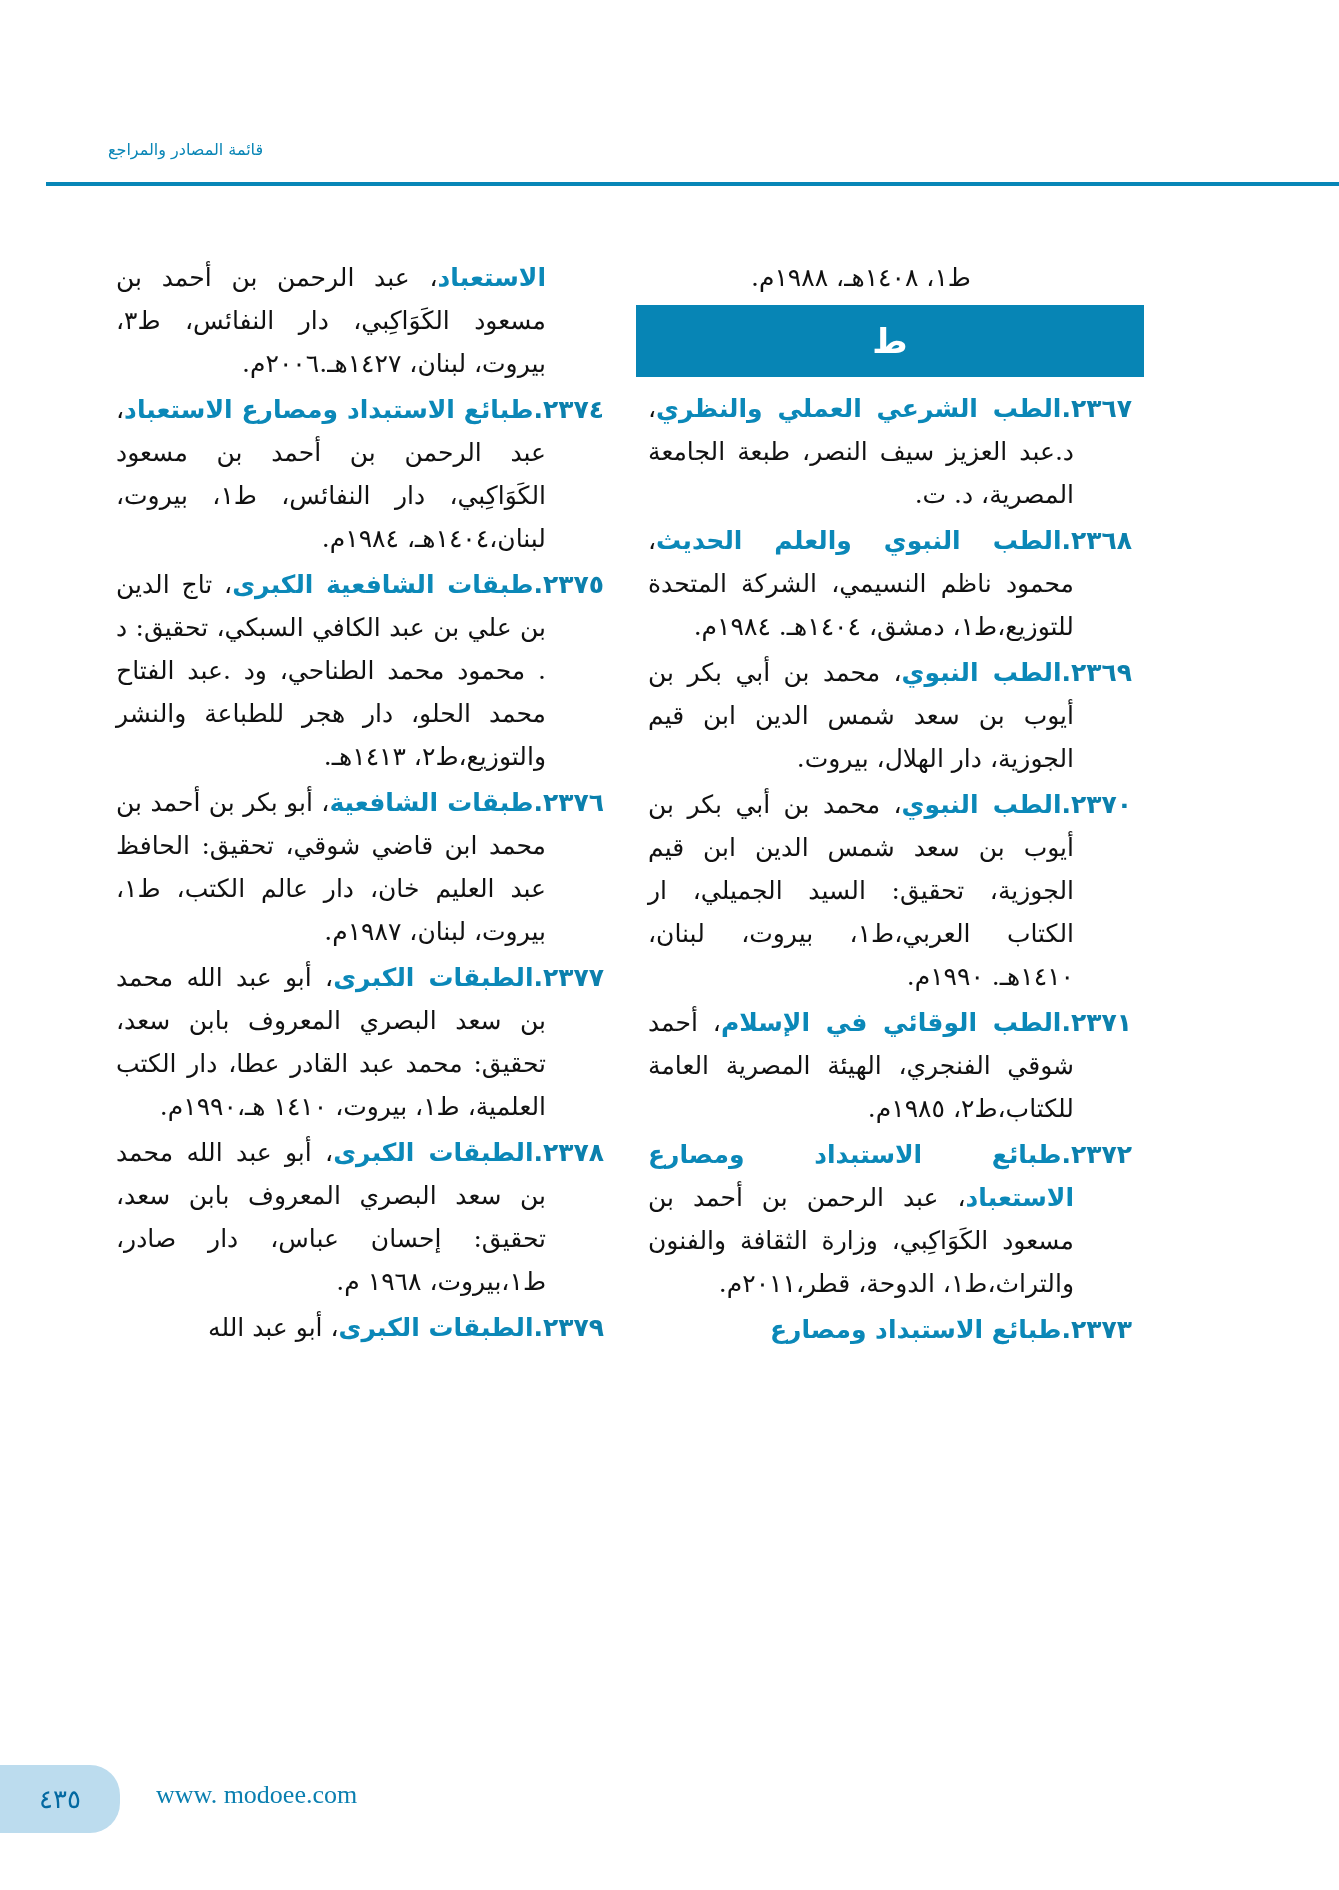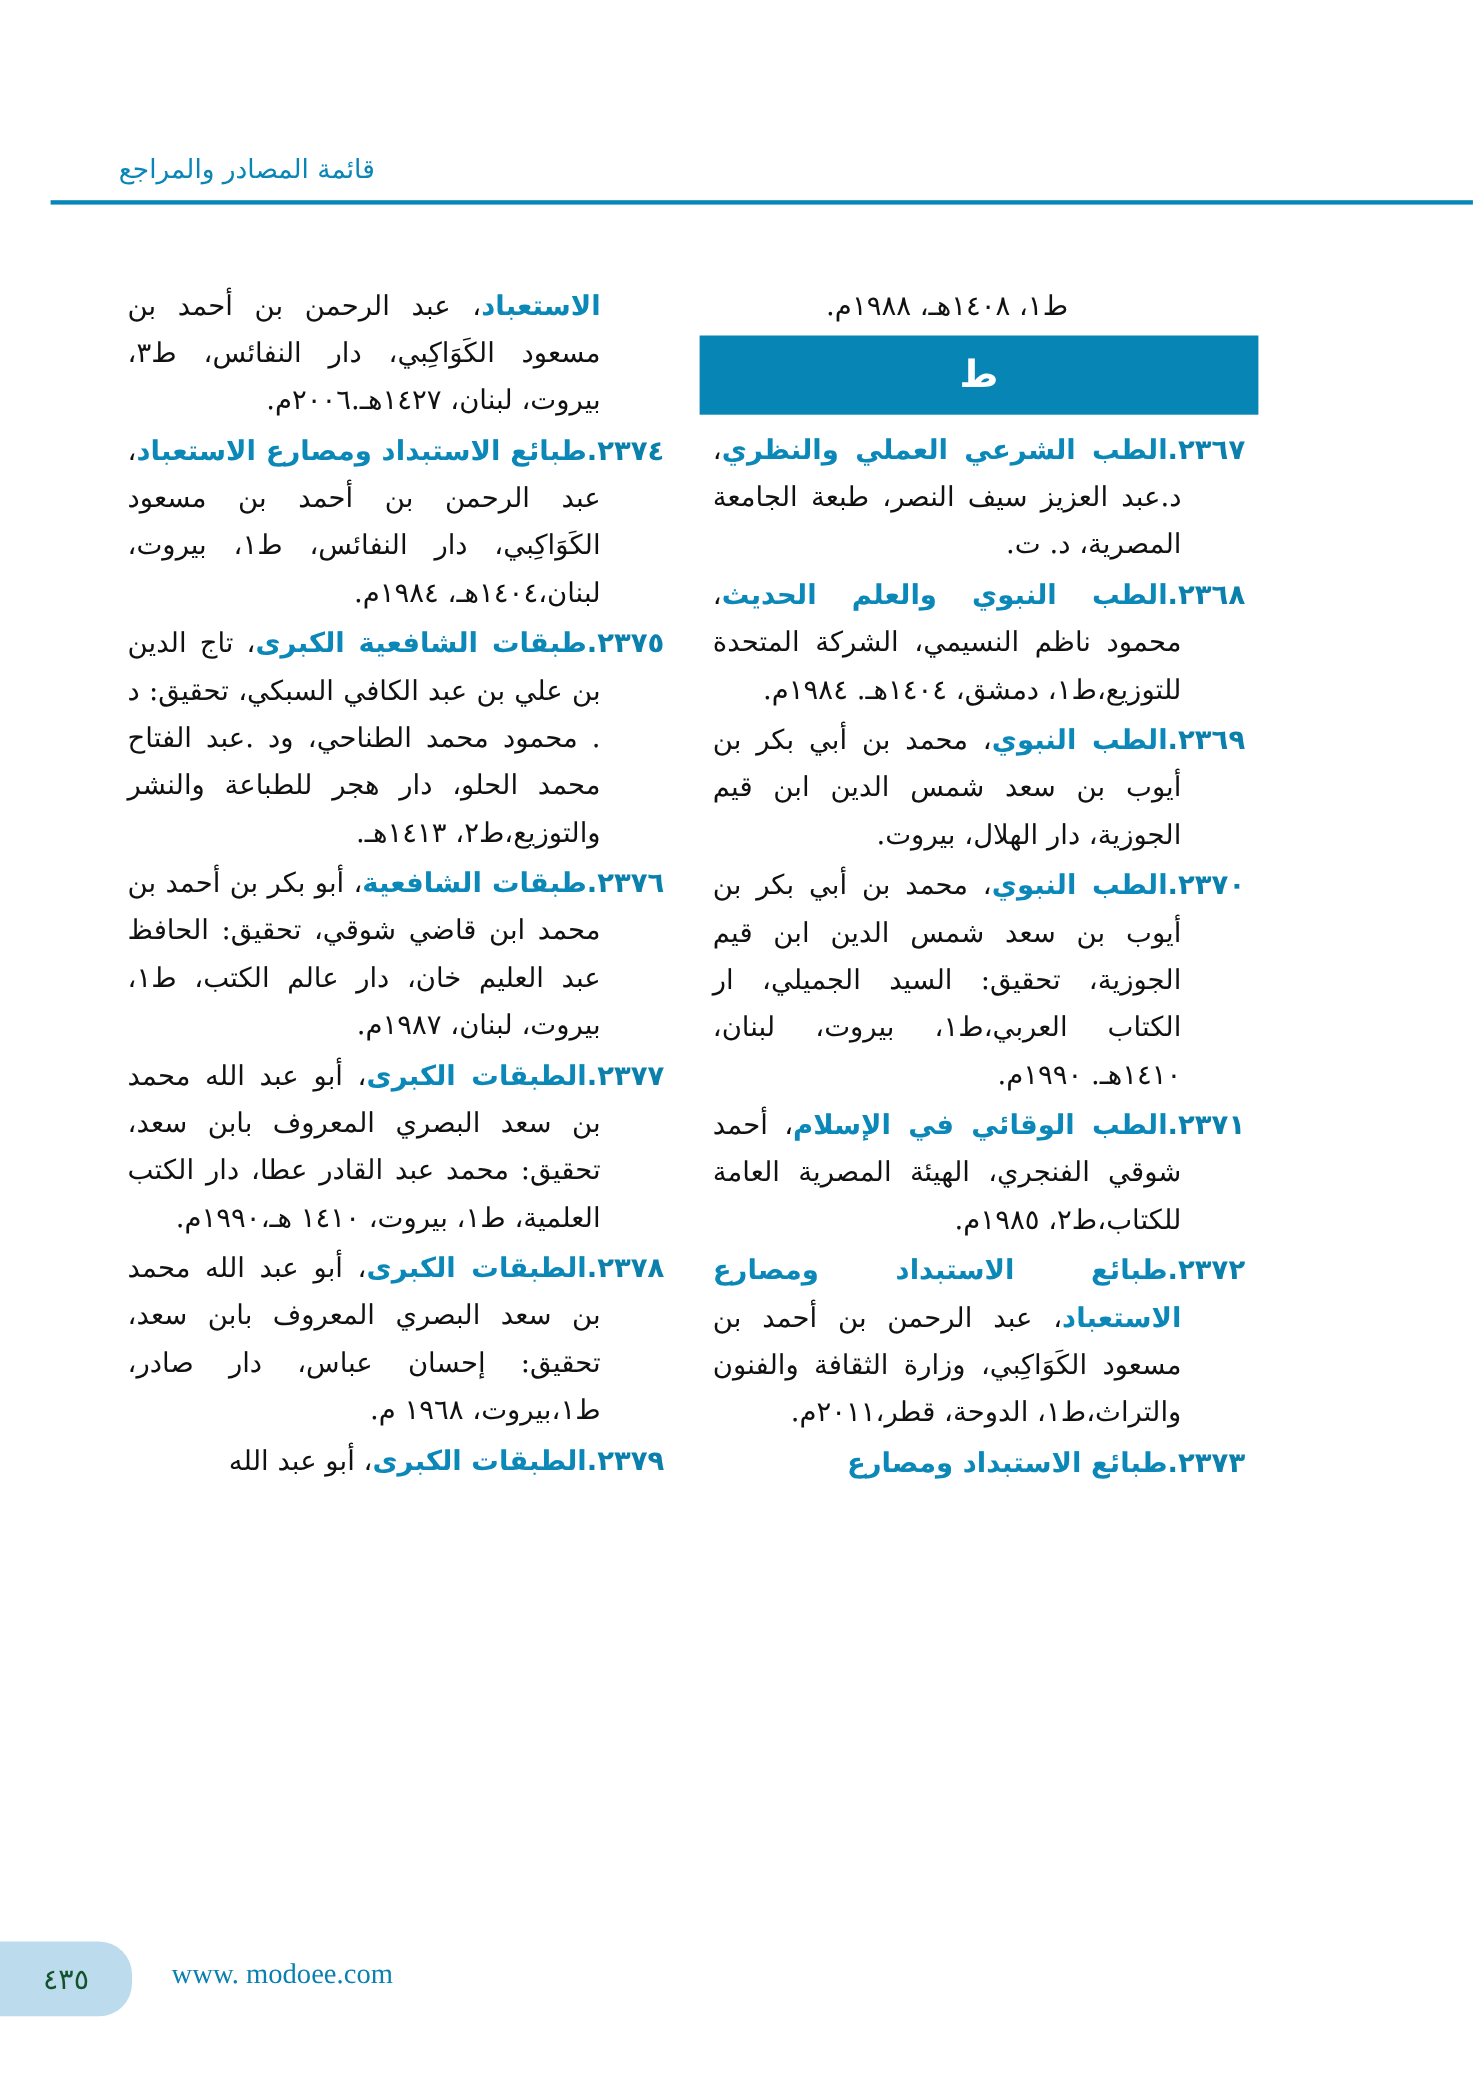--- a/index.html
+++ b/index.html
@@ -13,21 +13,21 @@
       position: relative;
       overflow: hidden;
       font-family: "DejaVu Serif", "Liberation Serif", serif;
       color: #111111;
     }
     .running-head {
       position: absolute;
       left: 108px;
       top: 140px;
       font-family: "DejaVu Sans", sans-serif;
-      font-size: 24px;
+      font-size: 16px;
       color: #0a86b6;
       direction: rtl;
       letter-spacing: -1px;
     }
     .head-rule {
       position: absolute;
       left: 46px;
       right: 0;
       top: 182px;
       height: 4px;
@@ -95,21 +95,21 @@
       position: absolute;
       left: 0;
       top: 1765px;
       width: 120px;
       height: 68px;
       background: #bcdcee;
       border-radius: 0 30px 30px 0;
       display: flex;
       align-items: center;
       justify-content: center;
-      color: #14532d;
+      color: #0369a1;
       font-family: Liberation Serif, serif;
       font-size: 26px;
     }
     .site-url {
       position: absolute;
       left: 156px;
       top: 1780px;
       font-family: Liberation Serif, serif;
       font-size: 26px;
       color: #0a7fb0;

